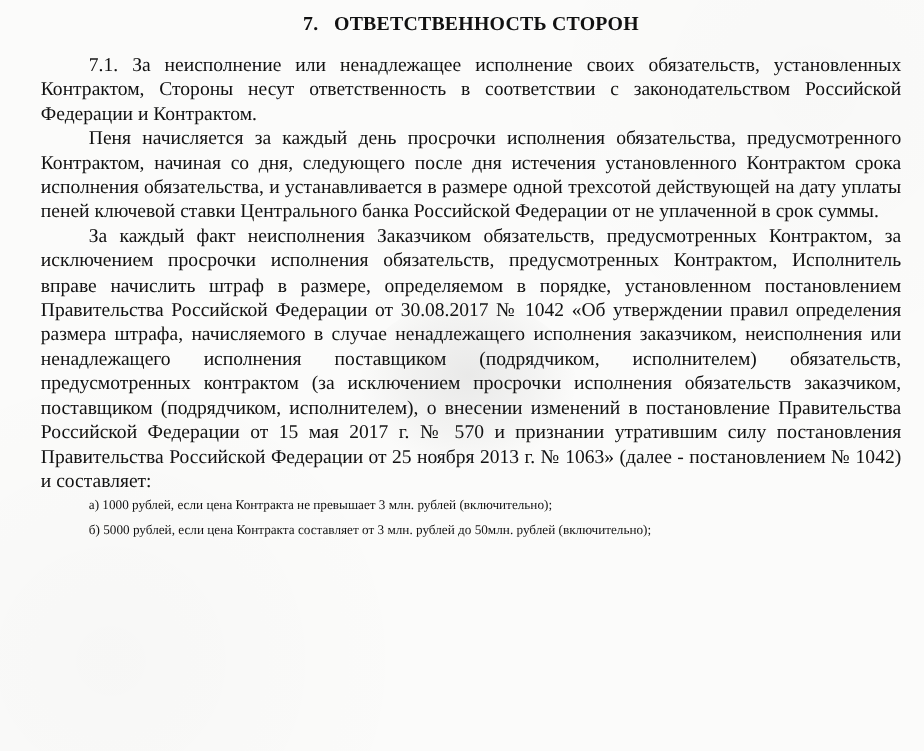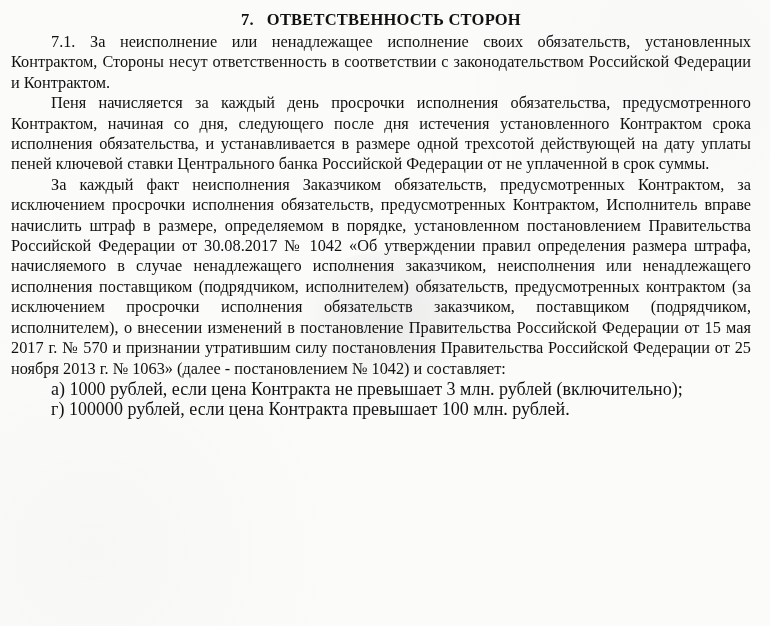--- a/index.html
+++ b/index.html
@@ -38,21 +38,21 @@
     pointer-events: none;
     z-index: 0;
     background:
       radial-gradient(circle at 12% 88%, rgba(0,0,0,0.015) 0%, rgba(0,0,0,0) 30%),
       radial-gradient(circle at 88% 12%, rgba(0,0,0,0.012) 0%, rgba(0,0,0,0) 28%);
   }
 
   .page {
     position: relative;
     z-index: 1;
-    padding: 0 19px 0 11px;
+    padding: 0 19px 0 34px;
     box-sizing: border-box;
     width: 770px;
   }
 
   .doc-title {
     margin: 0;
     padding-top: 9px;
     text-align: center;
     font-size: 16.5px;
     font-weight: bold;
@@ -65,34 +65,34 @@
     margin: 0;
     text-align: justify;
     text-justify: inter-word;
     font-size: 16.3px;
     line-height: 20.4px;
     text-indent: 40px;
     hyphens: none;
   }
 
   .para.first {
-    margin-top: 2px;
+    margin-top: 14px;
   }
 
   .para.emph {
     font-weight: bold;
     font-style: italic;
     text-indent: 40px;
   }
 
   .list-item {
     margin: 0;
     text-align: justify;
     text-justify: inter-word;
-    font-size: 18px;
+    font-size: 11px;
     line-height: 20.4px;
     text-indent: 40px;
   }
 </style>
 </head>
 <body>
 
 <div class="watermark"></div>
 <div class="grain"></div>
 
@@ -102,18 +102,18 @@
 
   <p class="para first">7.1. За неисполнение или ненадлежащее исполнение своих обязательств, установленных Контрактом, Стороны несут ответственность в соответствии с законодательством Российской Федерации и Контрактом.</p>
 
 
   <p class="para">Пеня начисляется за каждый день просрочки исполнения обязательства, предусмотренного Контрактом, начиная со дня, следующего после дня истечения установленного Контрактом срока исполнения обязательства, и устанавливается в размере одной трехсотой действующей на дату уплаты пеней ключевой ставки Центрального банка Российской Федерации от не уплаченной в срок суммы.</p>
 
   <p class="para">За каждый факт неисполнения Заказчиком обязательств, предусмотренных Контрактом, за исключением просрочки исполнения обязательств, предусмотренных Контрактом, Исполнитель вправе начислить штраф в размере, определяемом в порядке, установленном постановлением Правительства Российской Федерации от 30.08.2017 № 1042 «Об утверждении правил определения размера штрафа, начисляемого в случае ненадлежащего исполнения заказчиком, неисполнения или ненадлежащего исполнения поставщиком (подрядчиком, исполнителем) обязательств, предусмотренных контрактом (за исключением просрочки исполнения обязательств заказчиком, поставщиком (подрядчиком, исполнителем), о внесении изменений в постановление Правительства Российской Федерации от 15 мая 2017 г. № 570 и признании утратившим силу постановления Правительства Российской Федерации от 25 ноября 2013 г. № 1063» (далее - постановлением № 1042) и составляет:</p>
 
   <p class="list-item">а) 1000 рублей, если цена Контракта не превышает 3 млн. рублей (включительно);</p>
 
+  <p class="list-item">б) 5000 рублей, если цена Контракта составляет от 3 млн. рублей до 50млн. рублей (включительно);</p>
 
 
-  <p class="list-item">г) 100000 рублей, если цена Контракта превышает 100 млн. рублей.</p>
 
 
 </div>
 
 </body></html>

